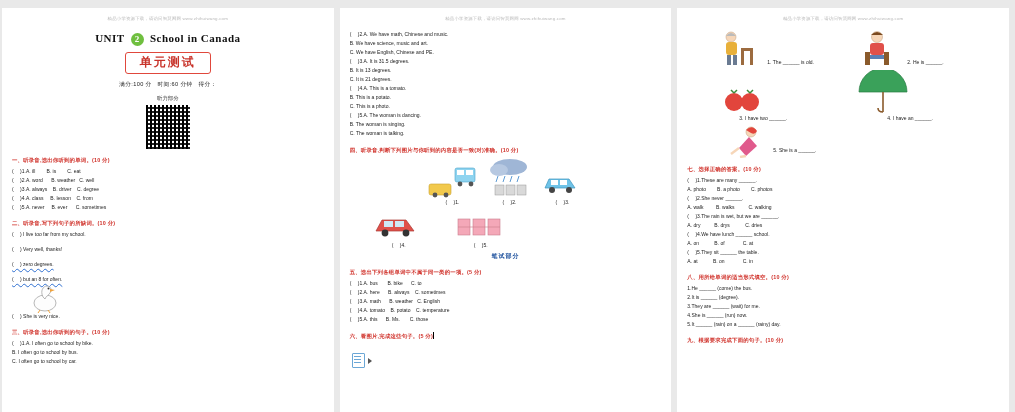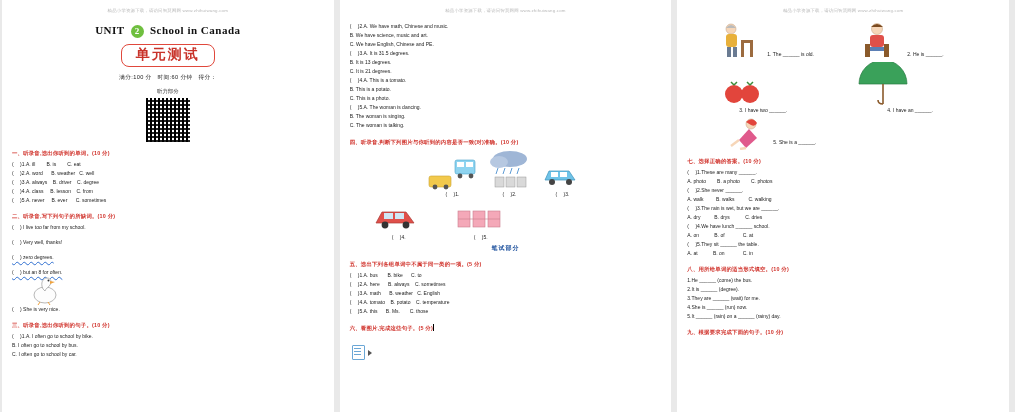--- a/index.html
+++ b/index.html
@@ -1,23 +1,23 @@
 <!DOCTYPE html>
 <html><head>
 <meta charset="utf-8">
 <style>
   html,body{margin:0;padding:0;background:#e9e9e9;}
   body{font-family:"Liberation Sans",sans-serif;}
-  #page{width:1011px;height:412px;position:relative;background:#e9e9e9;overflow:hidden;display:flex;gap:6px;padding:0 2px;box-sizing:border-box;}
+  #page{width:1011px;height:412px;position:relative;background:#e9e9e9;overflow:hidden;display:flex;gap:6px;padding:8px 2px;box-sizing:border-box;}
   .sheet{background:#ffffff;position:relative;box-sizing:border-box;flex:1 1 0;height:412px;padding:6px 10px 4px 10px;overflow:hidden;}
   .wm{font-size:4.4px;color:#b9b9b9;text-align:center;letter-spacing:.2px;margin:2px 0 0 0;line-height:6px;}
   .title{font-size:11px;font-weight:bold;text-align:center;margin:10px 0 0 0;letter-spacing:.5px;color:#111;font-family:"Liberation Serif",serif;}
   .title .num{display:inline-block;width:13px;height:13px;line-height:13px;border-radius:50%;background:#6fbf3f;color:#fff;font-size:9px;text-align:center;vertical-align:middle;margin:0 3px;}
   .subtitle-wrap{text-align:center;margin-top:6px;}
-  .subtitle{display:inline-block;border:1.4px solid #e0483c;border-radius:8px;padding:1.5px 14px;font-size:14px;color:#c8332a;font-weight:bold;letter-spacing:2px;font-family:"Liberation Serif",serif;text-align:center;}
+  .subtitle{display:inline-block;border:1.4px solid #e0483c;border-radius:3px;padding:1.5px 14px;font-size:12px;color:#c8332a;font-weight:bold;letter-spacing:2px;font-family:"Liberation Serif",serif;text-align:center;}
   .meta{text-align:center;font-size:5.6px;color:#222;margin-top:7px;letter-spacing:.4px;}
   .sect-red{color:#d0312a;font-size:5.4px;font-weight:bold;margin:8px 0 3px 0;letter-spacing:.2px;}
   .center-small{text-align:center;font-size:5.4px;color:#333;margin-top:6px;}
   .qr{width:44px;height:44px;margin:3px auto 0 auto;background:
      repeating-linear-gradient(90deg,#000 0 2px,#fff 2px 4px),
      repeating-linear-gradient(0deg,rgba(0,0,0,.85) 0 2px,rgba(255,255,255,.85) 2px 4px);
      background-blend-mode:multiply;}
   .opt{font-size:5px;color:#222;line-height:9px;white-space:pre;}
   .indent{padding-left:10px;}
   ul.plain{list-style:none;margin:0;padding:0;}

